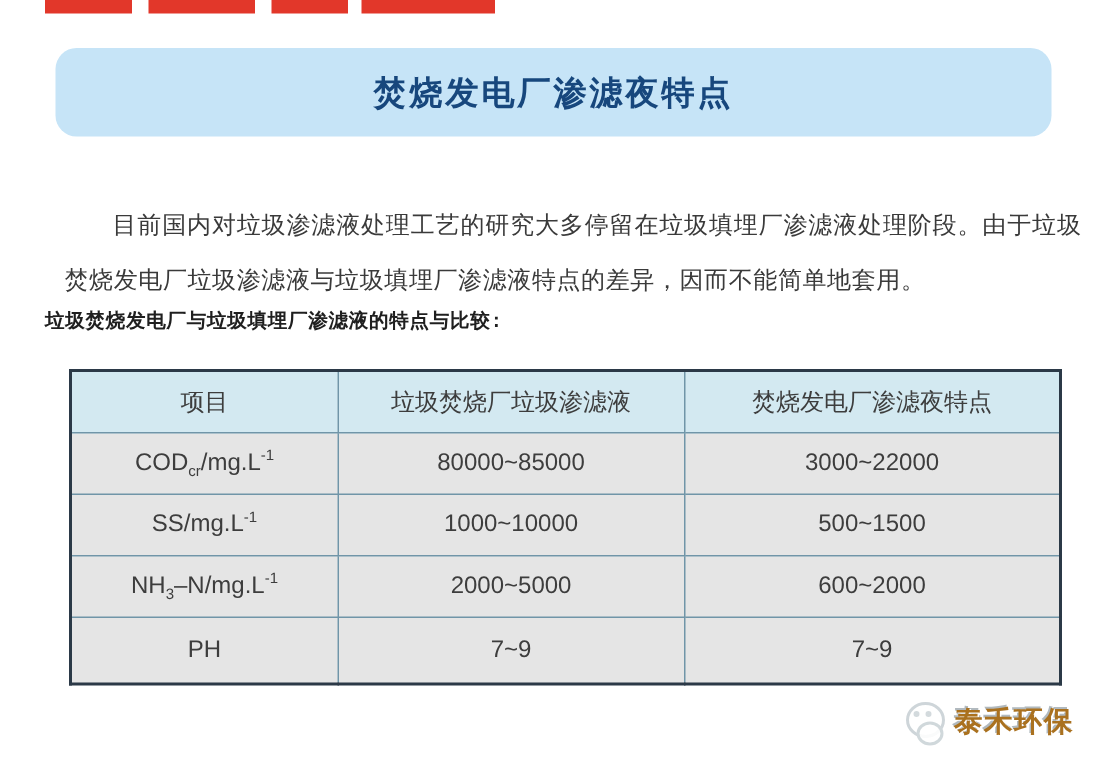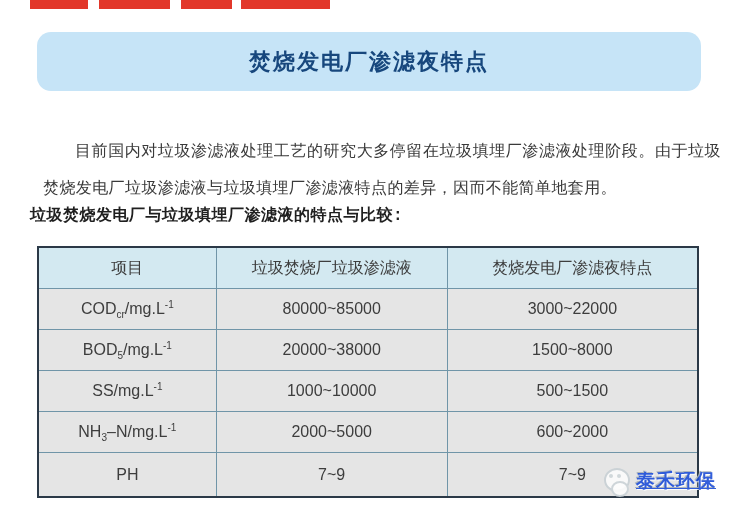--- a/index.html
+++ b/index.html
@@ -31,42 +31,42 @@
   
   .intro{
     position:absolute;left:31px;top:116px;width:678px;
     font-size:16px;line-height:37px;letter-spacing:0.4px;
     text-indent:2em;color:#3a3a3a;text-align:justify;margin-left:12px;
   }
 
   
   .section-heading{
     position:absolute;left:30px;top:205px;width:690px;
-    font-size:16px;font-weight:bold;color:#1f1f1f;letter-spacing:0.5px;font-family:Liberation Mono, monospace;
+    font-size:13px;font-weight:bold;color:#1f1f1f;letter-spacing:0.5px;font-family:Liberation Mono, monospace;
   }
 
   
   table.cmp{
     position:absolute;left:37px;top:246px;width:662px;
     border-collapse:collapse;table-layout:fixed;
     font-size:16px;color:#3d3d3d;
   }
   table.cmp col.c1{width:27%;}
   table.cmp col.c2{width:35%;}
   table.cmp col.c3{width:38%;}
   table.cmp td{
     border:1px solid #7095a8;
     text-align:center;vertical-align:middle;
     background:#e5e5e5;
     padding:0;
   }
   table.cmp tr.hdr td{height:40px;background:#d3e9f1;}
   table.cmp tr.r td{height:40px;}
   table.cmp tr.r5 td{height:43px;}
-  table.cmp{border:2px solid #2b3947;}
+  table.cmp{border:2px solid #2b3947;margin-left:9px;}
   table.cmp td{outline:none;}
   
   sub.small{font-size:10px;line-height:0;}
   sup.small{font-size:10px;line-height:0;}
 
   
   .watermark{
     position:absolute;left:604px;top:458px;width:132px;height:46px;
     display:flex;align-items:center;opacity:0.9;pointer-events:none;
   }
@@ -79,24 +79,23 @@
   }
   .wm-icon .small-c{
     position:absolute;left:7px;top:13px;width:14px;height:12px;border-radius:50%;
     background:rgba(255,255,255,0.9);border:2px solid #ccd4d8;
   }
   .wm-icon .dot1,.wm-icon .dot2{
     position:absolute;width:4px;height:4px;border-radius:50%;background:#cfd7da;top:6px;
   }
   .wm-icon .dot1{left:5px;} .wm-icon .dot2{left:13px;}
   .wm-text{
-    font-size:19px;font-weight:bold;letter-spacing:1px;color:#1d4ed8;
+    font-size:19px;font-weight:bold;letter-spacing:1px;color:#a16207;
     text-shadow:1px 1px 0 #ffffff,-1px -1px 0 #a9b2b8;
     white-space:nowrap;
-    text-decoration:underline;
   }
 </style>
 </head>
 <body>
 
 <div id="page">
 
   <div class="top-bar b1"></div>
   <div class="top-bar b2"></div>
   <div class="top-bar b3"></div>
@@ -122,25 +121,20 @@
       <td>垃圾焚烧厂垃圾渗滤液</td>
       <td>焚烧发电厂渗滤夜特点</td>
     </tr>
 
     <tr class="r">
       <td><span>COD</span><sub class="small">cr</sub><span>/mg.L</span><sup class="small">-1</sup></td>
       <td>80000~85000</td>
       <td>3000~22000</td>
     </tr>
 
-    <tr class="r">
-      <td><span>BOD</span><sub class="small">5</sub><span>/mg.L</span><sup class="small">-1</sup></td>
-      <td>20000~38000</td>
-      <td>1500~8000</td>
-    </tr>
 
     <tr class="r">
       <td><span>SS</span><sub class="small"></sub><span>/mg.L</span><sup class="small">-1</sup></td>
       <td>1000~10000</td>
       <td>500~1500</td>
     </tr>
 
     <tr class="r">
       <td><span>NH</span><sub class="small">3</sub><span>–N/mg.L</span><sup class="small">-1</sup></td>
       <td>2000~5000</td>

